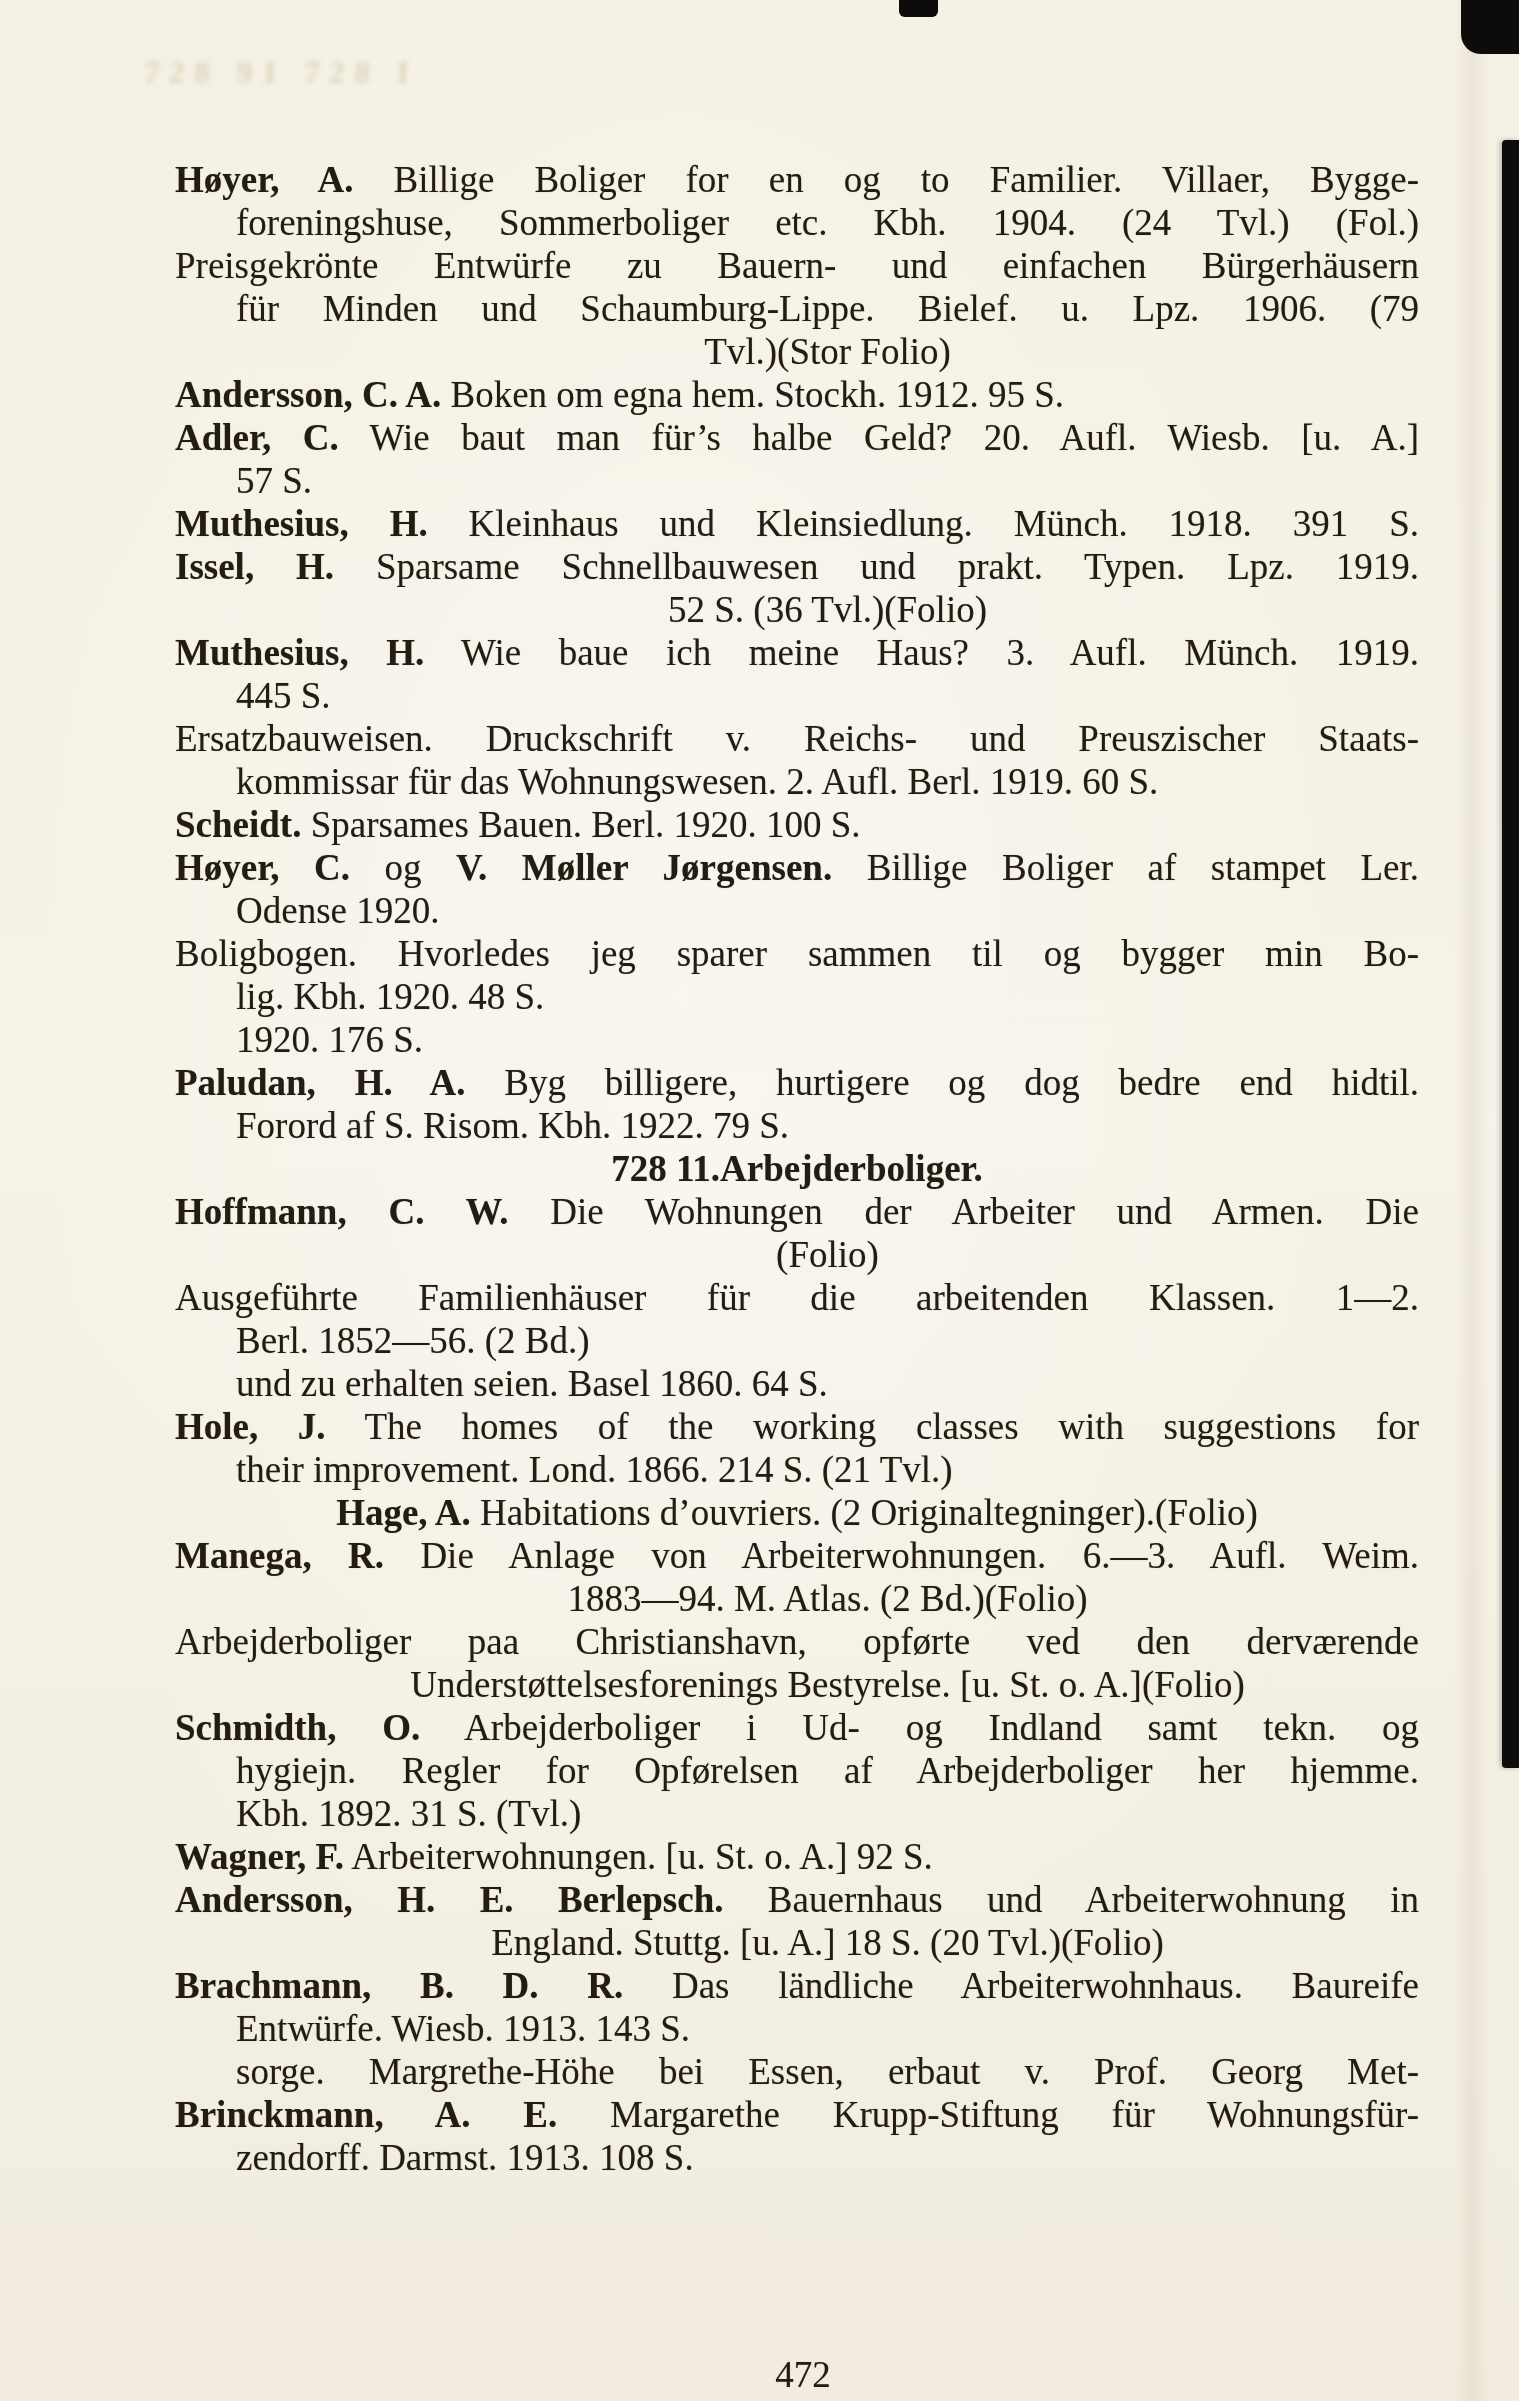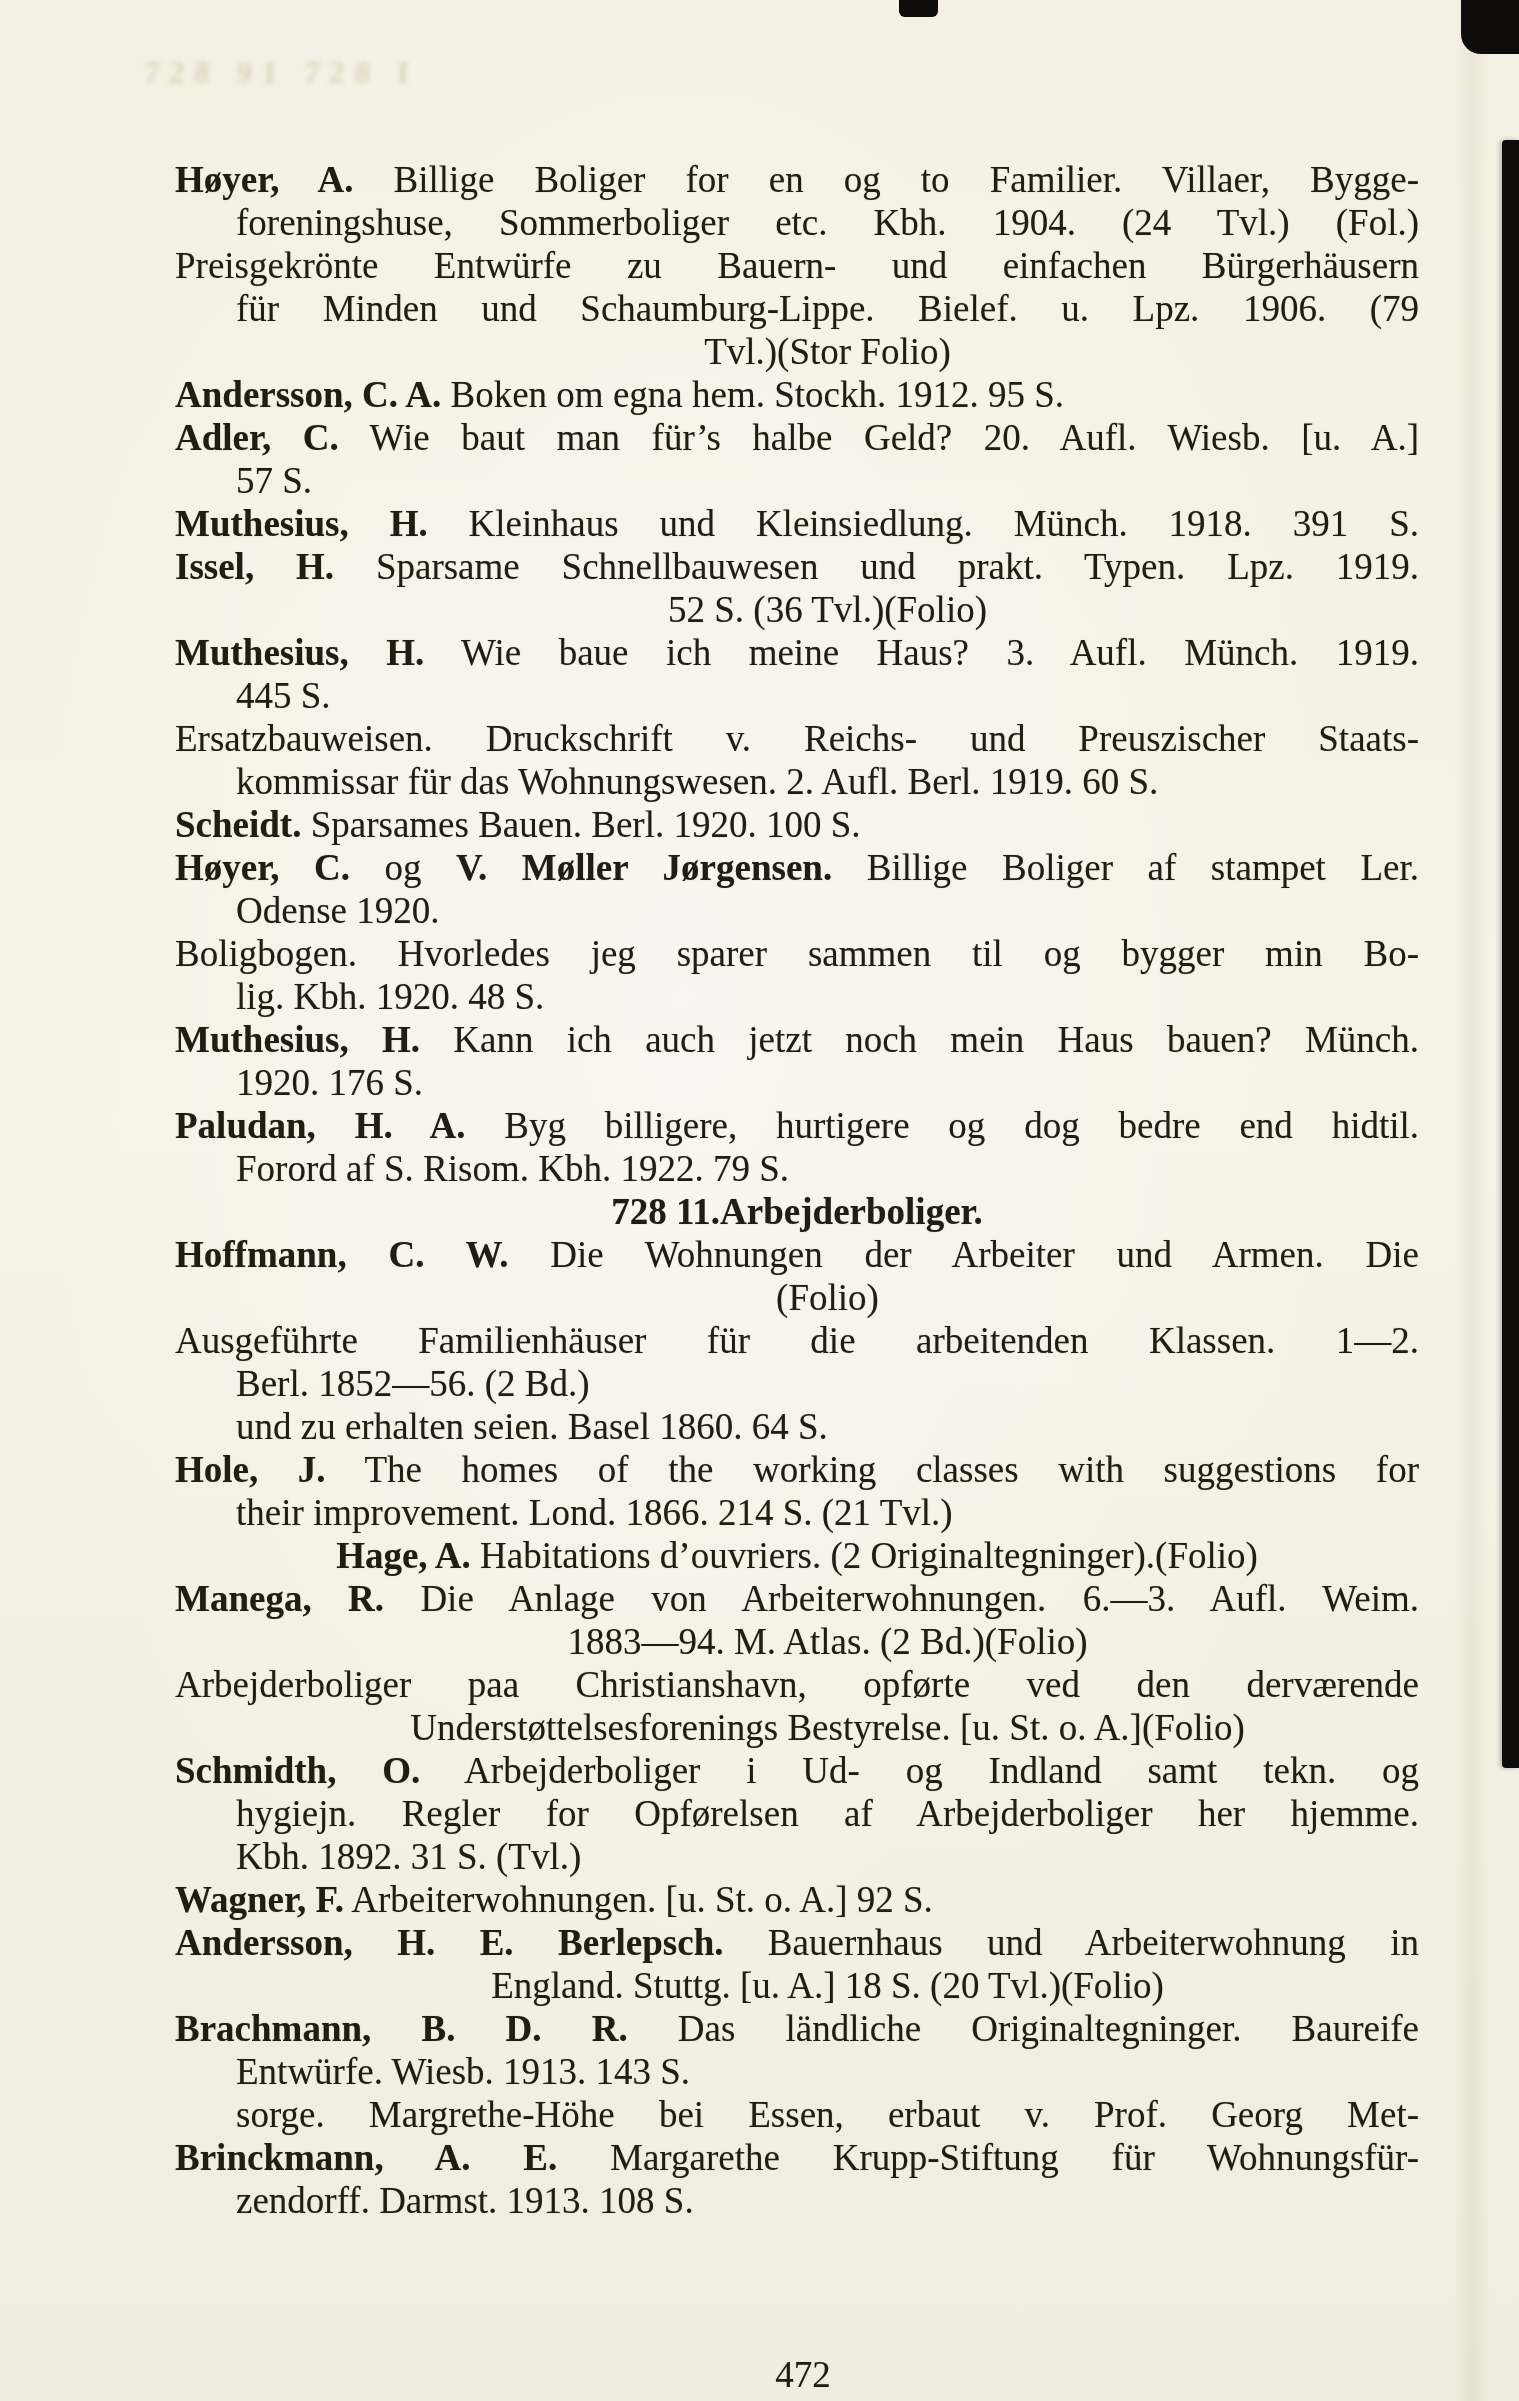--- a/index.html
+++ b/index.html
@@ -91,21 +91,20 @@
       </div>
       <div class="line justify"><span><span class="bold">Muthesius, H.</span><span> Wie baue ich meine Haus? 3. Aufl. Münch. 1919.</span></span></div>
       <div class="line indent"><span><span>445 S.</span></span></div>
       <div class="line justify"><span><span>Ersatzbauweisen. Druckschrift v. Reichs- und Preuszischer Staats-</span></span></div>
       <div class="line indent"><span><span>kommissar für das Wohnungswesen. 2. Aufl. Berl. 1919. 60 S.</span></span></div>
       <div class="line"><span><span class="bold">Scheidt.</span><span> Sparsames Bauen. Berl. 1920. 100 S.</span></span></div>
       <div class="line justify"><span><span class="bold">Høyer, C.</span><span> og </span><span class="bold">V. Møller Jørgensen.</span><span> Billige Boliger af stampet Ler.</span></span></div>
       <div class="line indent"><span><span>Odense 1920.</span></span></div>
       <div class="line justify"><span><span>Boligbogen. Hvorledes jeg sparer sammen til og bygger min Bo-</span></span></div>
       <div class="line indent"><span><span>lig. Kbh. 1920. 48 S.</span></span></div>
-      <div class="line justify"><span><span class="bold">Muthesius, H.</span><span> Kann ich auch jetzt noch mein Haus bauen? Münch.</span></span></div>
       <div class="line indent"><span><span>1920. 176 S.</span></span></div>
       <div class="line justify"><span><span class="bold">Paludan, H. A.</span><span> Byg billigere, hurtigere og dog bedre end hidtil.</span></span></div>
       <div class="line indent"><span><span>Forord af S. Risom. Kbh. 1922. 79 S.</span></span></div>
       <div class="line split">
         <span><span class="bold">728 11.</span></span>
         <span class="bold">Arbejderboliger.</span>
       </div>
       <div class="line justify"><span><span class="bold">Hoffmann, C. W.</span><span> Die Wohnungen der Arbeiter und Armen. Die</span></span></div>
       <div class="line indent split">
         <span class="">(Folio)</span>
@@ -131,21 +130,21 @@
       </div>
       <div class="line justify"><span><span class="bold">Schmidth, O.</span><span> Arbejderboliger i Ud- og Indland samt tekn. og</span></span></div>
       <div class="line indent justify"><span><span>hygiejn. Regler for Opførelsen af Arbejderboliger her hjemme.</span></span></div>
       <div class="line indent"><span><span>Kbh. 1892. 31 S. (Tvl.)</span></span></div>
       <div class="line"><span><span class="bold">Wagner, F.</span><span> Arbeiterwohnungen. [u. St. o. A.] 92 S.</span></span></div>
       <div class="line justify"><span><span class="bold">Andersson, H. E. Berlepsch.</span><span> Bauernhaus und Arbeiterwohnung in</span></span></div>
       <div class="line indent split">
         <span><span>England. Stuttg. [u. A.] 18 S. (20 Tvl.)</span></span>
         <span class="">(Folio)</span>
       </div>
-      <div class="line justify"><span><span class="bold">Brachmann, B. D. R.</span><span> Das ländliche Originaltegninger. Baureife</span></span></div>
+      <div class="line justify"><span><span class="bold">Brachmann, B. D. R.</span><span> Das ländliche Arbeiterwohnhaus. Baureife</span></span></div>
       <div class="line indent"><span><span>Entwürfe. Wiesb. 1913. 143 S.</span></span></div>
       <div class="line indent justify"><span><span>sorge. Margrethe-Höhe bei Essen, erbaut v. Prof. Georg Met-</span></span></div>
       <div class="line justify"><span><span class="bold">Brinckmann, A. E.</span><span> Margarethe Krupp-Stiftung für Wohnungsfür-</span></span></div>
       <div class="line indent"><span><span>zendorff. Darmst. 1913. 108 S.</span></span></div>
     </div>
 
   <div class="page-number">472</div>
 
   <div class="crease"></div>
   <div class="artifact bar-right"></div>

